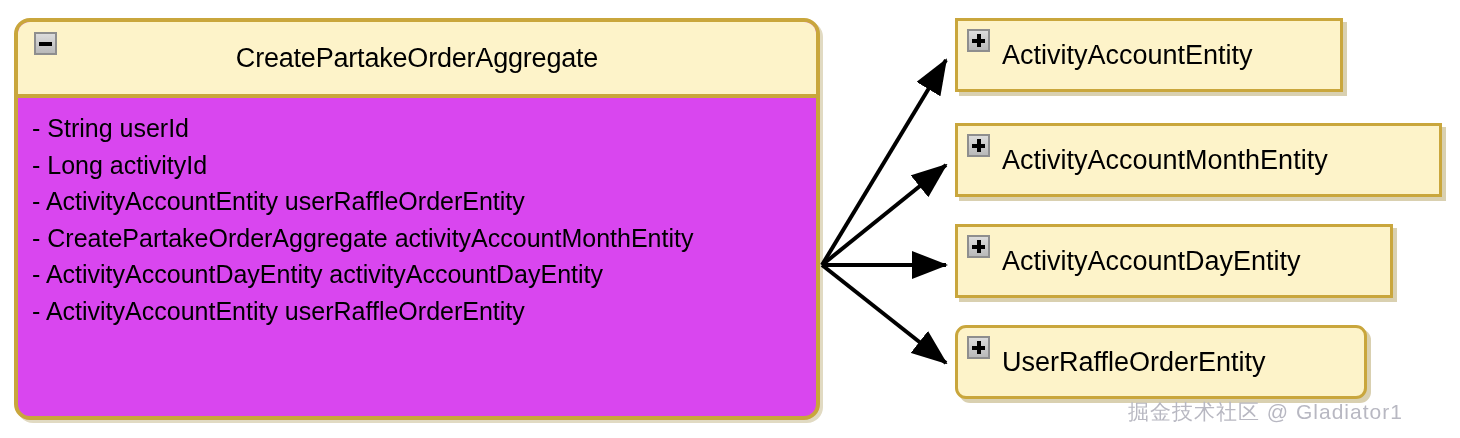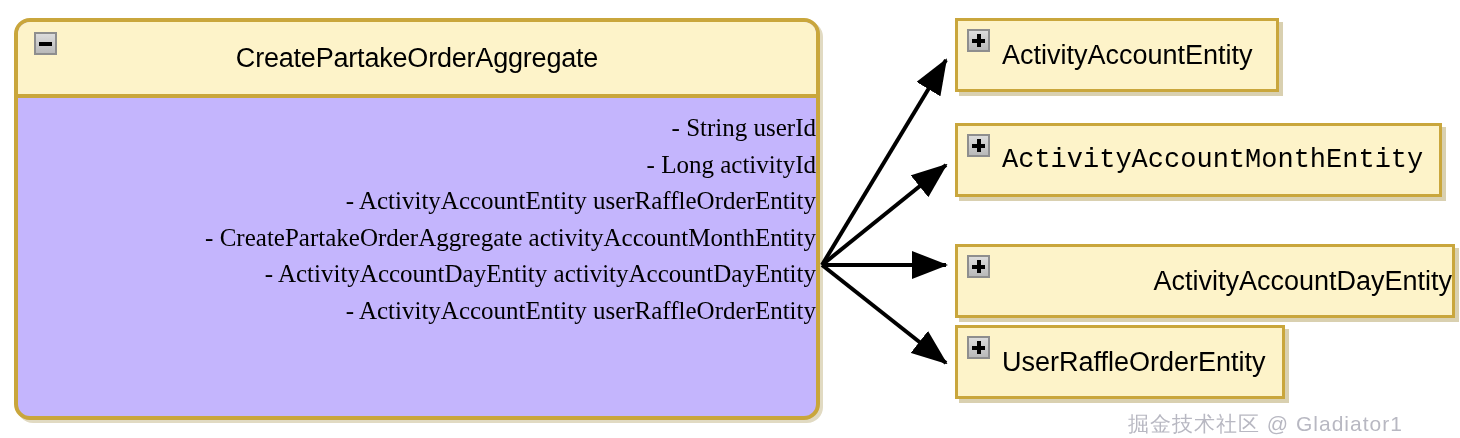--- a/index.html
+++ b/index.html
@@ -19,24 +19,23 @@
   
   #main-class {
     position: absolute;
     left: 14px;
     top: 18px;
     width: 806px;
     height: 402px;
     box-sizing: border-box;
     border: 4px solid #c9a63c;
     border-radius: 16px;
-    background: #c4b5fd;
+    background: #d946ef;
     box-shadow: 3px 3px 0 rgba(170,150,80,0.35);
     overflow: hidden;
-    text-align: right;
   }
   #main-header {
     position: relative;
     height: 72px;
     background: #fdf3c9;
     border-bottom: 4px solid #c9a63c;
     display: flex;
     align-items: center;
     justify-content: center;
   }
@@ -82,21 +81,20 @@
   }
 
   #main-body {
     padding: 12px 0 0 14px;
   }
   .attr-line {
     font-size: 25px;
     line-height: 36.5px;
     color: #000000;
     white-space: nowrap;
-    font-family: Liberation Serif, serif;
   }
 
   
   .entity-box {
     position: absolute;
     height: 74px;
     box-sizing: border-box;
     border: 3px solid #c9a63c;
     background: #fdf3c9;
     box-shadow: 4px 4px 0 rgba(170,150,80,0.45);
@@ -120,21 +118,21 @@
     left: 0; top: 0;
     width: 1460px;
     height: 438px;
     pointer-events: none;
   }
 
   
   #watermark {
     position: absolute;
     left: 1128px;
-    top: 410px;
+    top: 398px;
     font-size: 21px;
     color: #b8b8c2;
     white-space: nowrap;
     letter-spacing: 1px;
   }
 </style>
 </head>
 <body>
 
 <div id="canvas">
@@ -149,42 +147,42 @@
     <div id="main-body">
       <div class="attr-line">- String userId</div>
       <div class="attr-line">- Long activityId</div>
       <div class="attr-line">- ActivityAccountEntity userRaffleOrderEntity</div>
       <div class="attr-line">- CreatePartakeOrderAggregate activityAccountMonthEntity</div>
       <div class="attr-line">- ActivityAccountDayEntity activityAccountDayEntity</div>
       <div class="attr-line">- ActivityAccountEntity userRaffleOrderEntity</div>
     </div>
   </div>
 
-  <div class="entity-box" style="left:955px; top:18px; width:324px;">
+  <div class="entity-box" style="left:955px; top:18px; width:388px;">
     <div class="toggle-btn">
       <span class="plus-glyph"></span>
     </div>
     <span class="entity-label">ActivityAccountEntity</span>
   </div>
 
-  <div class="entity-box" style="left:955px; top:123px; width:487px;font-family:Liberation Mono, monospace;">
+  <div class="entity-box" style="left:955px; top:123px; width:487px;">
     <div class="toggle-btn">
       <span class="plus-glyph"></span>
     </div>
     <span class="entity-label">ActivityAccountMonthEntity</span>
   </div>
 
-  <div class="entity-box" style="left:955px; top:244px; width:500px;justify-content:flex-end;">
+  <div class="entity-box" style="left:955px; top:224px; width:438px;">
     <div class="toggle-btn">
       <span class="plus-glyph"></span>
     </div>
     <span class="entity-label">ActivityAccountDayEntity</span>
   </div>
 
-  <div class="entity-box" style="left:955px; top:325px; width:330px;">
+  <div class="entity-box" style="left:955px; top:325px; width:412px;border-radius:11px;">
     <div class="toggle-btn">
       <span class="plus-glyph"></span>
     </div>
     <span class="entity-label">UserRaffleOrderEntity</span>
   </div>
 
   <svg id="arrow-layer" viewBox="0 0 1460 438" xmlns="http://www.w3.org/2000/svg">
     <defs>
       <marker id="arrowhead" markerWidth="9" markerHeight="7" refX="8.5" refY="3.5" orient="auto" markerUnits="strokeWidth">
         <polygon points="0 0, 9 3.5, 0 7" fill="#000000"></polygon>

